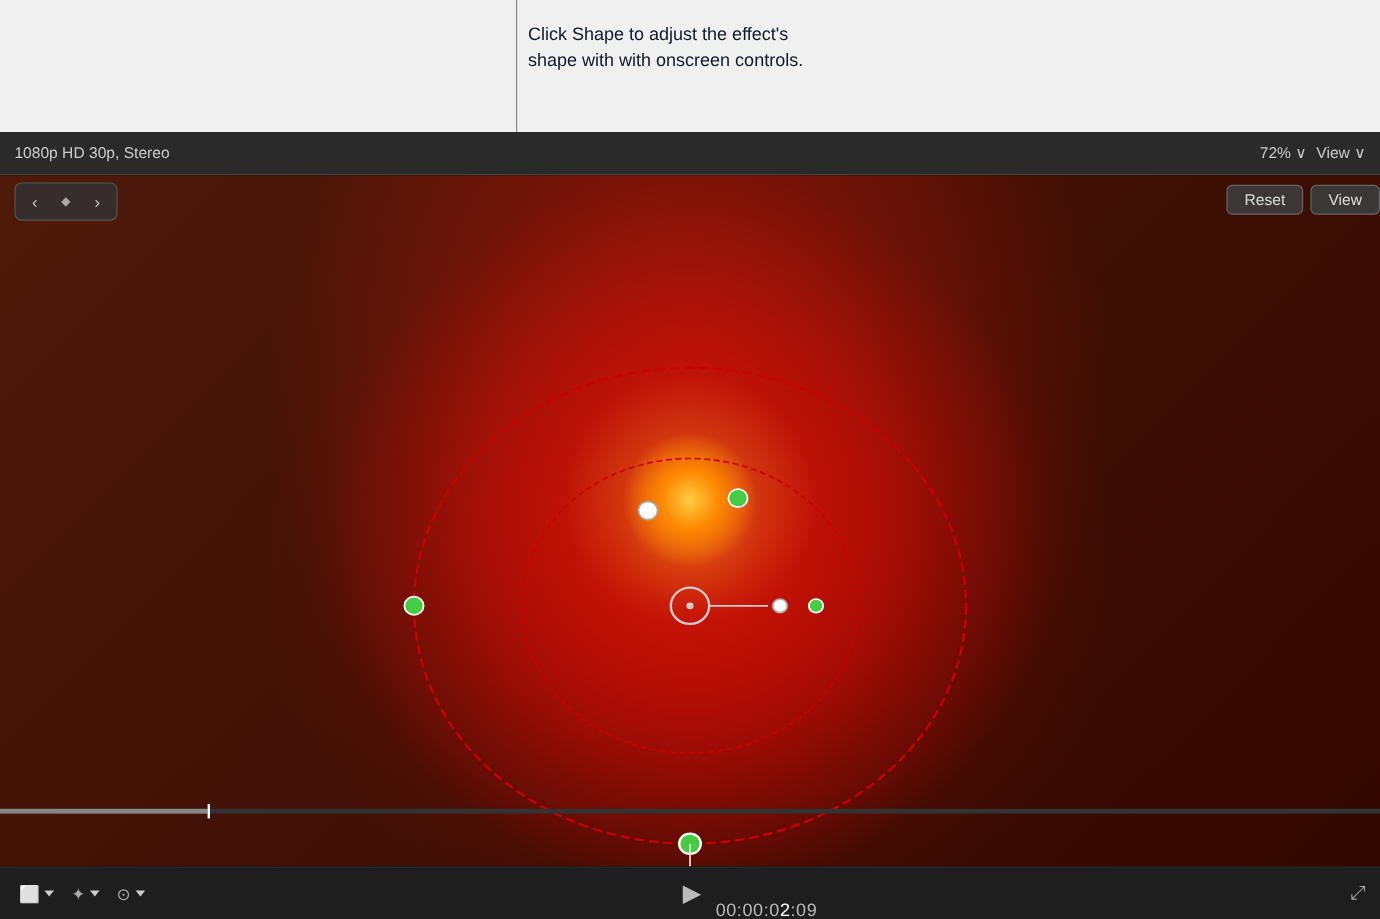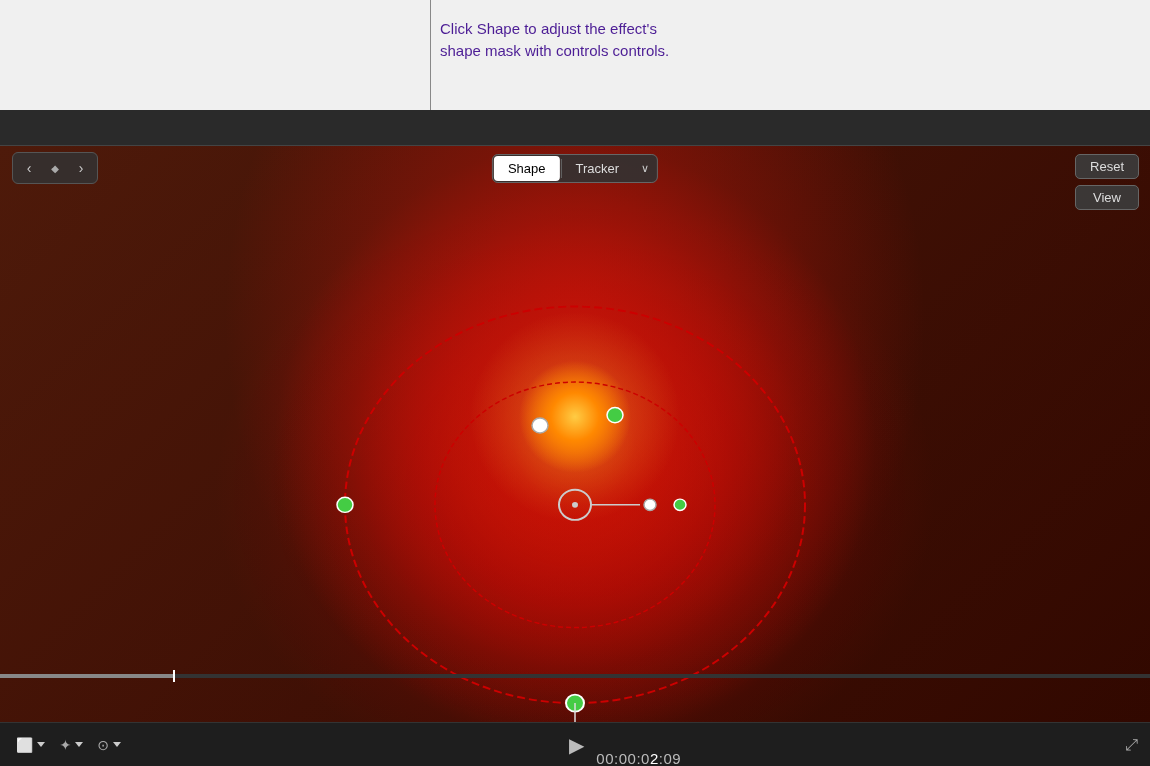--- a/index.html
+++ b/index.html
@@ -19,21 +19,21 @@
       left: 0;
       width: 100%;
       height: 110px;
       background: #f0f0f0;
       display: flex;
       align-items: flex-start;
       padding: 18px 0 0 440px;
     }
     .tooltip-bubble {
       background: #f0f0f0;
-      color: #4c1d95;
+      color: #0f172a;
       font-size: 15px;
       line-height: 1.45;
       max-width: 360px;
     }
 
     
     .video-player {
       position: absolute;
       top: 110px;
       left: 0;
@@ -227,24 +227,23 @@
       background: none;
       color: #ccc;
       cursor: pointer;
       font-size: 11px;
     }
 
     
     .action-buttons {
       position: absolute;
       top: 8px;
-      right: 11px;
+      right: 0;
       display: flex;
       gap: 6px;
-      flex-direction: column;
     }
     .action-btn {
       background: rgba(60,60,60,0.9);
       border: 1px solid #666;
       border-radius: 5px;
       color: #ddd;
       font-size: 13px;
       padding: 4px 14px;
       cursor: pointer;
       font-family: inherit;
@@ -356,28 +355,39 @@
       background: transparent;
       border-left: 1px solid #888;
     }
   </style>
 </head>
 <body>
 
 <div class="tooltip-area">
   <div class="tooltip-bubble">
     <span>Click Shape to adjust the effect's</span><br>
-    <span>shape mask with controls controls.</span>
+    <span>shape with with onscreen controls.</span>
   </div>
 </div>
 <div class="tooltip-connector"></div>
 
 <div class="video-player">
 
   <div class="top-bar">
+    <div class="top-bar-left">
+      <span>1080p HD 30p, Stereo</span>
+    </div>
+    <div class="top-bar-right">
+      <button class="zoom-btn">
+        <span>72% ∨</span>
+      </button>
+      <button class="zoom-btn">
+        <span>View ∨</span>
+      </button>
+    </div>
   </div>
 
   <div class="viewer">
 
     <div class="video-bg"></div>
 
     <svg class="shape-overlay" viewBox="0 0 1150 610" preserveAspectRatio="none">
 
       <ellipse cx="575" cy="380" rx="230" ry="210" fill="none" stroke="#cc0000" stroke-width="2" stroke-dasharray="8,4"></ellipse>
 
@@ -410,32 +420,20 @@
           <span>‹</span>
         </button>
         <button class="nav-btn">
           <span style="font-size:10px;color:#aaa;">◆</span>
         </button>
         <button class="nav-btn">
           <span>›</span>
         </button>
       </div>
 
-      <div class="shape-tracker-group">
-        <button class="seg-btn active">
-          <span>Shape</span>
-        </button>
-        <div class="seg-divider"></div>
-        <button class="seg-btn">
-          <span>Tracker</span>
-        </button>
-        <button class="seg-chevron">
-          <span>∨</span>
-        </button>
-      </div>
 
       <div class="action-buttons">
         <button class="action-btn">
           <span>Reset</span>
         </button>
         <button class="action-btn">
           <span>View</span>
         </button>
       </div>
     </div>

